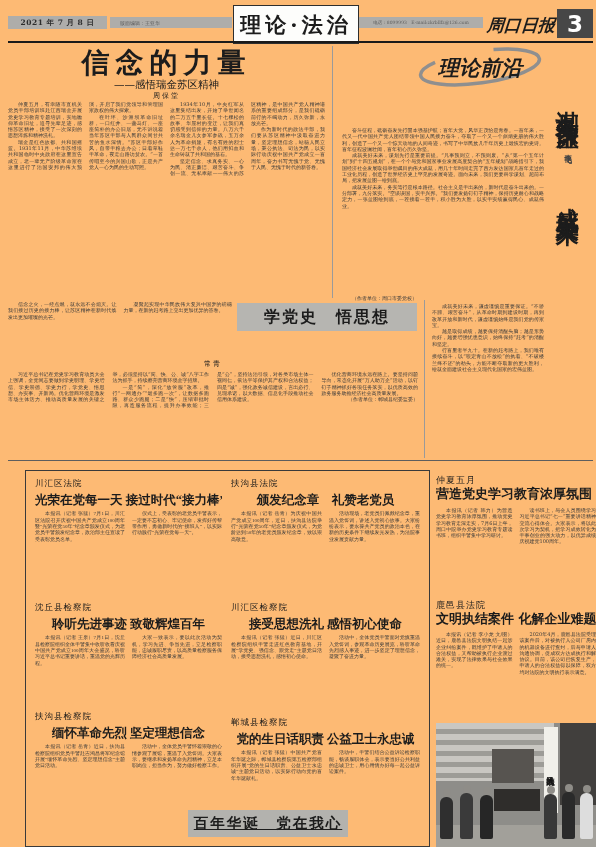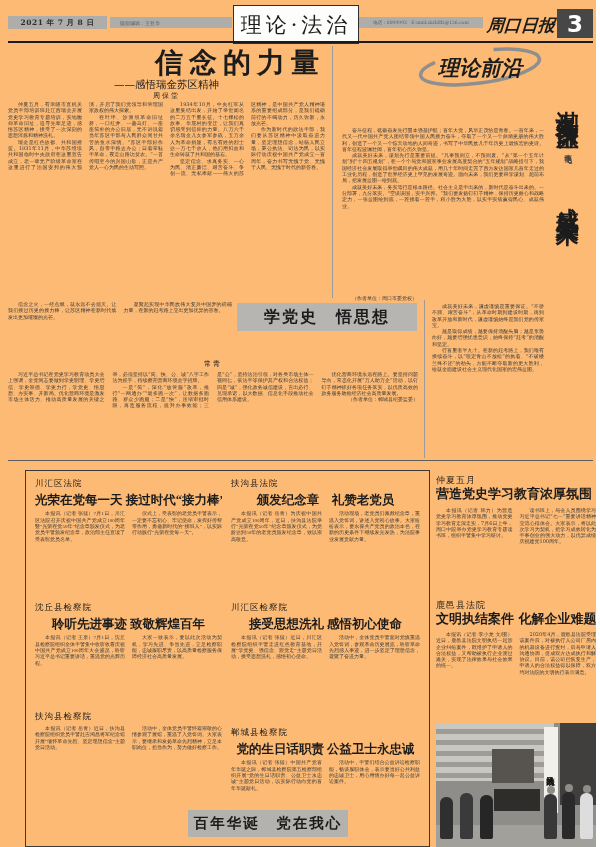--- a/index.html
+++ b/index.html
@@ -5,35 +5,35 @@
   html,body{margin:0;padding:0;}
   #page{position:relative;width:596px;height:847px;background:#fdba74;overflow:hidden;
         font-family:"DejaVu Serif","Liberation Serif",serif;color:#1c1c1c;}
   .bar{position:absolute;background:#aeadaa;}
   #date-bar{left:8px;top:16px;width:99px;height:13px;display:flex;align-items:center;justify-content:center;
         font-size:7.5px;font-weight:bold;color:#2d2d2d;letter-spacing:.5px;}
   #editor-bar{left:110px;top:17px;width:122px;height:11px;display:flex;align-items:center;
         font-size:5px;color:#5c5c5c;padding-left:10px;box-sizing:border-box;}
   #section-box{position:absolute;left:233px;top:5px;width:124px;height:37px;background:#fdfdfb;
         border:1.5px solid #2e2e2e;display:flex;align-items:center;justify-content:center;
-        font-size:21px;font-weight:400;letter-spacing:4px;}
+        font-size:21px;font-weight:700;letter-spacing:4px;}
   #contact-bar{left:359px;top:17px;width:124px;height:11px;display:flex;align-items:center;justify-content:center;
         font-size:4.5px;color:#5c5c5c;white-space:nowrap;}
   #masthead{position:absolute;left:487px;top:13px;width:68px;height:24px;display:flex;align-items:center;justify-content:center;
         font-size:17px;font-weight:900;font-style:italic;transform:skewX(-4deg);}
   #page-number{position:absolute;left:557px;top:9px;width:36px;height:29px;background:#474747;color:#fff;
         display:flex;align-items:center;justify-content:center;font-size:23px;font-weight:bold;
         font-family:"DejaVu Sans","Liberation Sans",sans-serif;}
   #head-rule{position:absolute;left:8px;top:41px;width:585px;height:2px;background:#1a1a1a;}
 
   .t5{font-size:5px;line-height:6.3px;text-align:justify;color:#3a3a3a;}
   .t5 p{margin:0;text-indent:2em;}
   p.attrib{text-indent:0;text-align:right;}
 
-  #lead-title{position:absolute;left:8px;top:44px;width:317px;text-align:right;
+  #lead-title{position:absolute;left:8px;top:44px;width:317px;text-align:center;
         font-size:28px;font-weight:bold;letter-spacing:6px;}
   #lead-subtitle{position:absolute;left:8px;top:78px;width:317px;text-align:center;font-size:10.5px;}
   #lead-author{position:absolute;left:8px;top:91px;width:317px;text-align:center;font-size:7px;letter-spacing:2px;}
   #lead-body{position:absolute;left:8px;top:101px;width:317px;height:197px;
         column-count:4;column-gap:7px;overflow:hidden;}
   #lead-cont{position:absolute;left:8px;top:301px;width:224px;height:31px;
         column-count:2;column-gap:7px;overflow:hidden;}
   #lead-attrib{position:absolute;left:237px;top:295px;width:180px;font-size:5px;text-align:right;color:#3a3a3a;}
   #study-banner{position:absolute;left:237px;top:303px;width:180px;height:28px;background:#b6b5b1;
         display:flex;align-items:center;justify-content:center;font-size:16px;font-weight:bold;letter-spacing:2px;}
@@ -61,23 +61,23 @@
   .cell{position:absolute;display:flex;flex-direction:column;font-family:Liberation Serif, serif;}
   .kicker{font-size:8.5px;color:#191919;margin-bottom:3px;letter-spacing:1px;}
   .cell-head{font-size:12.5px;font-weight:bold;line-height:1.15;margin-bottom:4px;
         text-align:center;white-space:nowrap;overflow:hidden;}
   .cell-body{flex:1;column-count:2;column-gap:7px;overflow:hidden;}
   #cell-a{left:9px;top:7px;width:187px;height:119px;}
   #cell-b{left:205px;top:7px;width:189px;height:119px;}
   #cell-c{left:9px;top:131px;width:187px;height:104px;}
   #cell-d{left:205px;top:131px;width:189px;height:104px;}
   #cell-e{left:9px;top:240px;width:187px;height:126px;}
-  #cell-f{left:205px;top:256px;width:189px;height:94px;}
+  #cell-f{left:205px;top:246px;width:189px;height:94px;}
   #centenary-banner{position:absolute;left:162px;top:339px;width:160px;height:27px;background:#b3b2ae;
-        display:flex;align-items:center;justify-content:center;font-size:14.5px;font-weight:bold;letter-spacing:2px;}
+        display:flex;align-items:center;justify-content:center;font-size:14.5px;font-weight:bold;letter-spacing:2px;text-decoration:underline;}
 
   .rkicker{position:absolute;left:436px;font-size:9px;letter-spacing:1px;}
   .rhead{position:absolute;left:436px;width:160px;font-size:13px;font-weight:bold;white-space:nowrap;overflow:hidden;}
   .rbody{position:absolute;left:436px;width:160px;column-count:2;column-gap:7px;overflow:hidden;}
   #g-kicker{top:474px;} #g-head{top:485px;} #g-body{top:507px;height:85px;}
   #h-kicker{top:599px;} #h-head{top:610px;} #h-body{top:631px;height:88px;}
 
   #photo{position:absolute;left:436px;top:723px;width:160px;height:124px;background:#8e8d89;overflow:hidden;}
   #photo .facade{position:absolute;left:0;top:0;width:118px;height:58px;
         background:repeating-linear-gradient(180deg,#c9c7c2 0 6px,#9d9c97 6px 11px);}
@@ -186,20 +186,21 @@
     <div class="cell" id="cell-c">
       <div class="kicker">沈丘县检察院</div>
       <div class="cell-head">聆听先进事迹 致敬辉煌百年</div>
       <div class="cell-body t5">
         <p>本报讯（记者 王泉）7月1日，沈丘县检察院组织全体干警集中收听收看庆祝中国共产党成立100周年大会盛况，聆听习近平总书记重要讲话，重温党的光辉历程。</p>
         <p>大家一致表示，要以此次活动为契机，学习先进、争当先进，立足检察职能，忠诚履职尽责，以高质量检察服务保障经济社会高质量发展。</p>
       </div>
     </div>
     <div class="cell" id="cell-e">
       <div class="kicker">扶沟县检察院</div>
+      <div class="cell-head">缅怀革命先烈 坚定理想信念</div>
       <div class="cell-body t5">
         <p>本报讯（记者 岳青）近日，扶沟县检察院组织党员干警赴吉鸿昌将军纪念馆开展“缅怀革命先烈、坚定理想信念”主题党日活动。</p>
         <p>活动中，全体党员干警怀着崇敬的心情参观了展馆，重温了入党誓词。大家表示，要继承和发扬革命先烈精神，立足本职岗位，担当作为，努力做好检察工作。</p>
       </div>
     </div>
     <div class="cell" id="cell-f">
       <div class="kicker">郸城县检察院</div>
       <div class="cell-head">党的生日话职责 公益卫士永忠诚</div>
       <div class="cell-body t5">
         <p>本报讯（记者 张猛）中国共产党百年华诞之际，郸城县检察院第五检察部组织开展“党的生日话职责、公益卫士永忠诚”主题党日活动，以实际行动向党的百年华诞献礼。</p>

